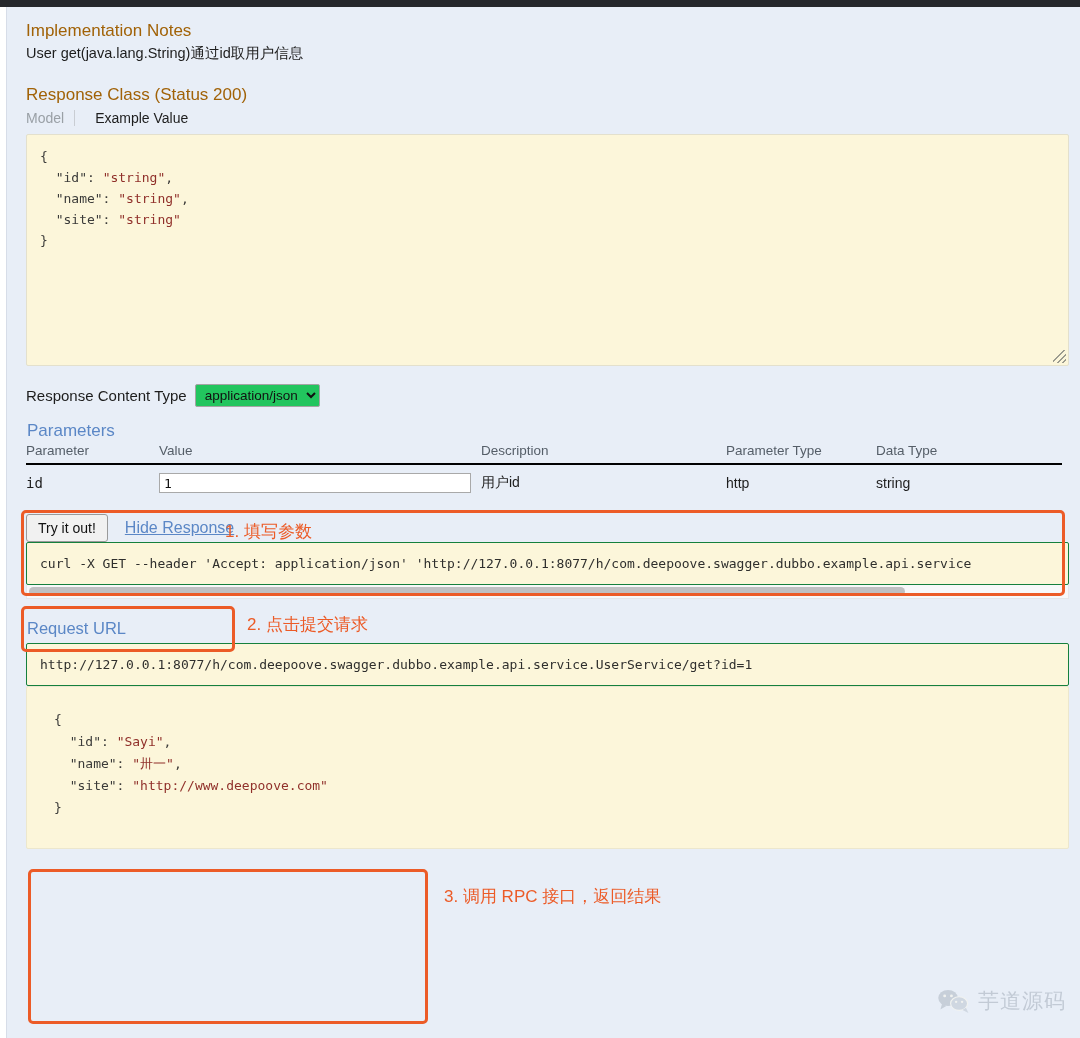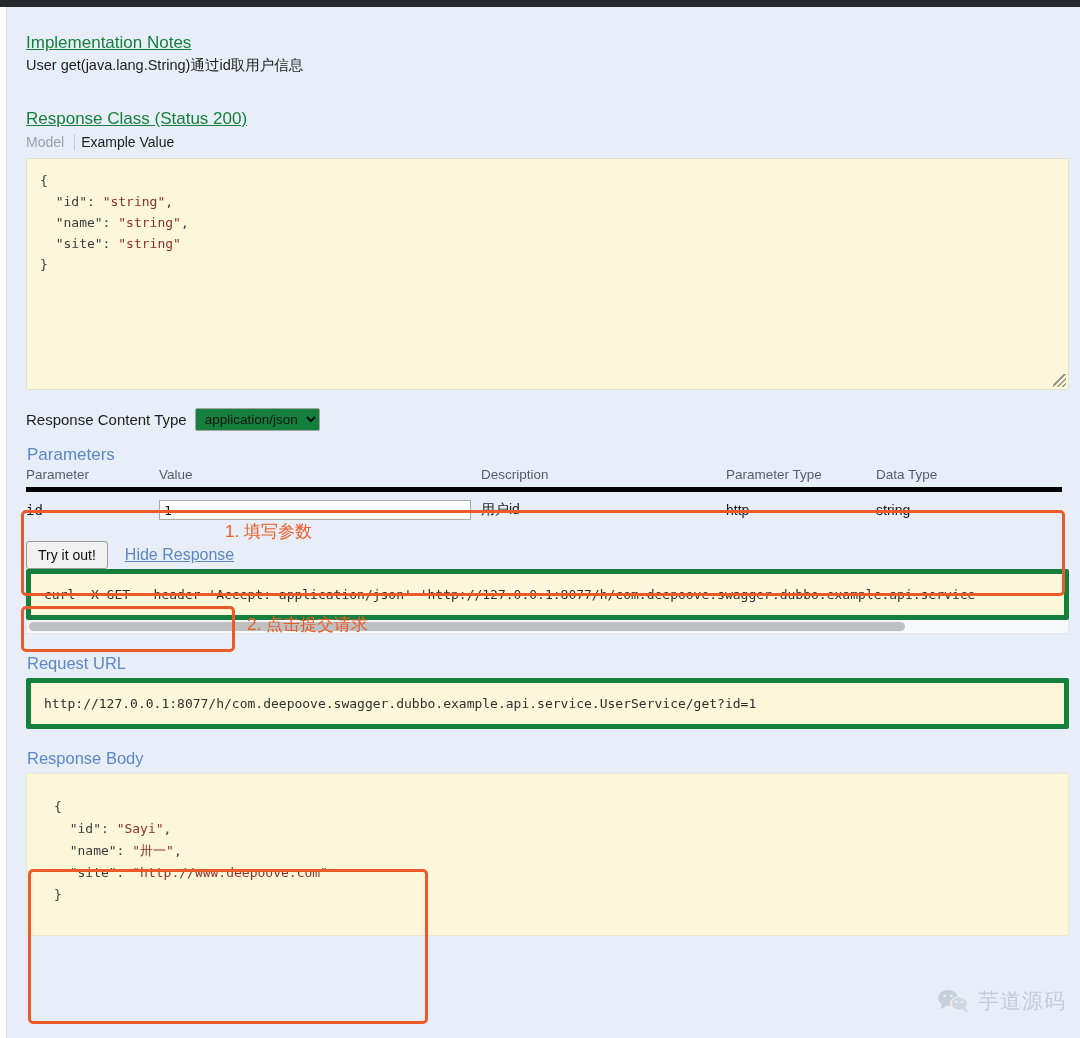--- a/index.html
+++ b/index.html
@@ -83,25 +83,24 @@
     flex: 0 0 auto;
     margin-left: 10px;
   }
 
   
   .content {
     padding: 14px 12px 0 12px;
     box-sizing: border-box;
   }
   .blue-head {
-    color: #15803d;
+    color: #a16207;
     font-size: 17px;
-    margin: 12px 0 3px 7px;
+    margin: 0 0 3px 7px;
     font-weight: normal;
-    text-decoration: underline;
   }
   .notes-text {
     font-size: 14.5px;
     color: #1d1d1d;
     margin: 0 0 0 7px;
   }
   .section-gap { height: 22px; }
 
   .tabs {
     margin: 5px 0 8px 7px;
@@ -109,21 +108,21 @@
     align-items: flex-end;
     font-size: 14px;
   }
   .tab {
     color: #9aa0a6;
     padding-right: 10px;
   }
   .tab.active {
     color: #1d1d1d;
     border-left: 1px solid #c9cdd3;
-    padding-left: 6px;
+    padding-left: 20px;
     padding-right: 0;
   }
 
   
   .example-box {
     position: relative;
     margin: 0 0 0 7px;
     width: 1043px;
     height: 232px;
     background: #fcf6da;
@@ -159,21 +158,21 @@
     align-items: center;
     font-size: 15px;
     color: #1d1d1d;
   }
   .rct-select {
     margin-left: 8px;
     font-family: "Liberation Sans", sans-serif;
     font-size: 13.5px;
     padding: 2px 4px 2px 5px;
     border: 1px solid #a4a4a4;
-    background: #15803d;
+    background: #22c55e;
     border-radius: 2px;
     color: #111;
   }
 
   
   .redbox {
     position: absolute;
     border: 3px solid #ec5b27;
     border-radius: 5px;
     box-sizing: border-box;
@@ -203,21 +202,21 @@
     margin-left: 7px;
     border-collapse: collapse;
     font-size: 14px;
   }
   table.params th {
     text-align: left;
     font-weight: normal;
     color: #555e68;
     font-size: 13.5px;
     padding: 1px 0 5px 0;
-    border-bottom: 5px solid #000000;
+    border-bottom: 2px solid #000000;
   }
   table.params td {
     padding: 8px 0 7px 0;
     color: #1d1d1d;
     font-size: 14px;
     vertical-align: middle;
   }
   td.mono { font-family: "DejaVu Sans Mono", "Liberation Mono", monospace; font-size: 13.5px; }
   .col-param { width: 133px; }
   .col-value { width: 322px; }
@@ -262,21 +261,21 @@
   
   .out-head {
     color: #5b87c6;
     font-size: 16.5px;
     margin: 20px 0 5px 8px;
   }
   .out-box {
     margin-left: 7px;
     width: 1043px;
     background: #fcf6da;
-    border: 5px solid #15803d;
+    border: 1px solid #15803d;
     box-sizing: border-box;
     border-radius: 2px;
     overflow: hidden;
   }
   .out-box pre {
     margin: 0;
     padding: 10px 0 10px 13px;
     font-family: "DejaVu Sans Mono", "Liberation Mono", monospace;
     font-size: 13px;
     line-height: 21px;
@@ -413,37 +412,37 @@
     </div>
     <div class="hscroll-track">
       <div class="hscroll-thumb"></div>
     </div>
 
     <div class="out-head">Request URL</div>
     <div class="out-box">
       <pre>http://127.0.0.1:8077/h/com.deepoove.swagger.dubbo.example.api.service.UserService/get?id=1</pre>
     </div>
 
-    <div class="out-head">Response Body</div>
     <div class="resp-box">
       <pre><span class="jkey">{</span>
   <span class="jkey">"id":</span> <span class="jstr">"Sayi"</span><span class="jkey">,</span>
   <span class="jkey">"name":</span> <span class="jstr">"卅一"</span><span class="jkey">,</span>
   <span class="jkey">"site":</span> <span class="jstr">"http://www.deepoove.com"</span>
 <span class="jkey">}</span></pre>
     </div>
 
   </div>
 
   <div class="redbox" id="params-redbox"></div>
   <div class="redbox" id="try-redbox"></div>
   <div class="redbox" id="resp-redbox"></div>
 
   <div class="annotation" id="anno-1">1. 填写参数</div>
   <div class="annotation" id="anno-2">2. 点击提交请求</div>
+  <div class="annotation" id="anno-3">3. 调用 RPC 接口，返回结果</div>
 
   <div class="watermark">
     <svg class="wm-icon" viewBox="0 0 40 30">
       <ellipse cx="13" cy="11.5" rx="11.5" ry="9.5" fill="#9aa5b1"></ellipse>
       <polygon points="6,18 4,25 11,21" fill="#9aa5b1"></polygon>
       <circle cx="9" cy="9" r="1.7" fill="#fcf8e8"></circle>
       <circle cx="17" cy="9" r="1.7" fill="#fcf8e8"></circle>
       <ellipse cx="26" cy="18" rx="10" ry="8" fill="#aeb8c4" stroke="#fcf8e8" stroke-width="1.4"></ellipse>
       <polygon points="34,23 37,29 30,25.5" fill="#aeb8c4"></polygon>
       <circle cx="22.5" cy="16" r="1.4" fill="#fcf8e8"></circle>

